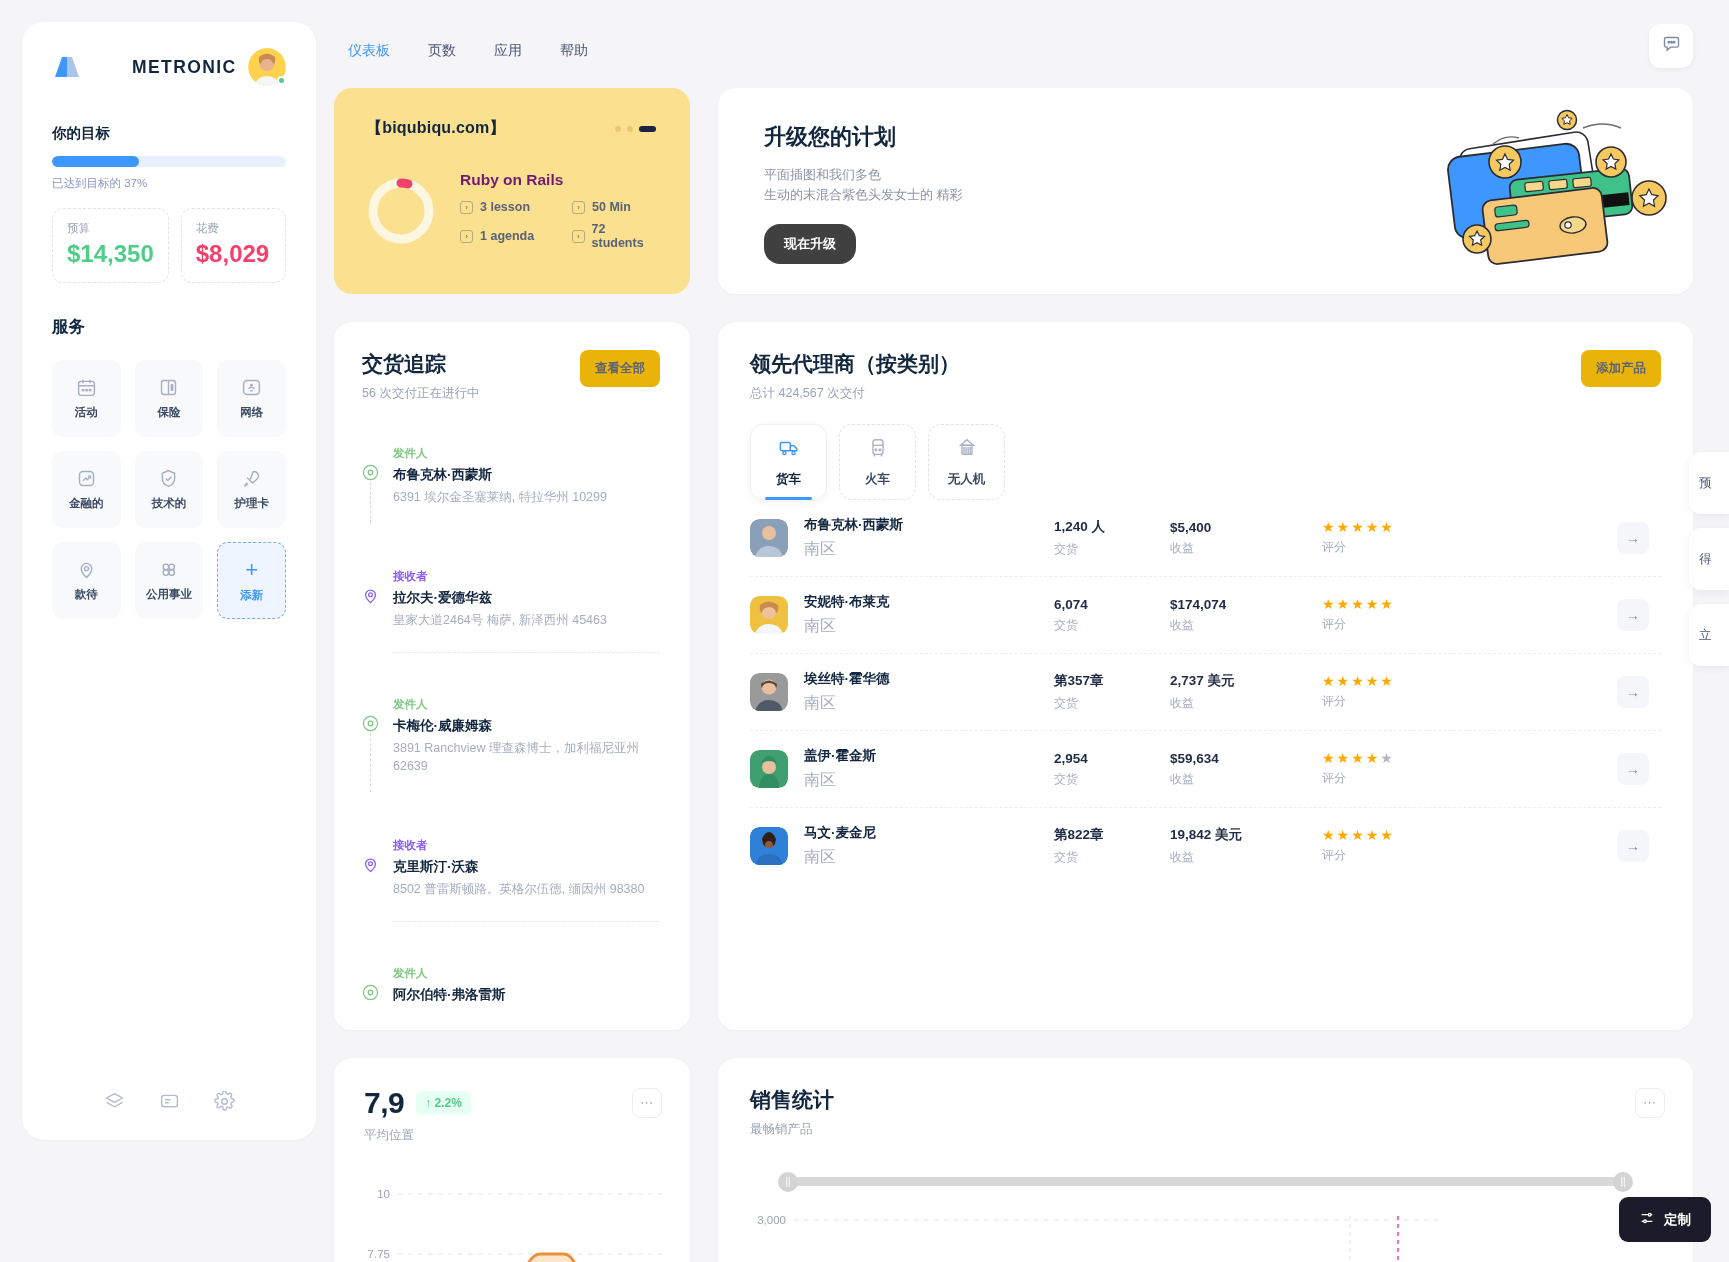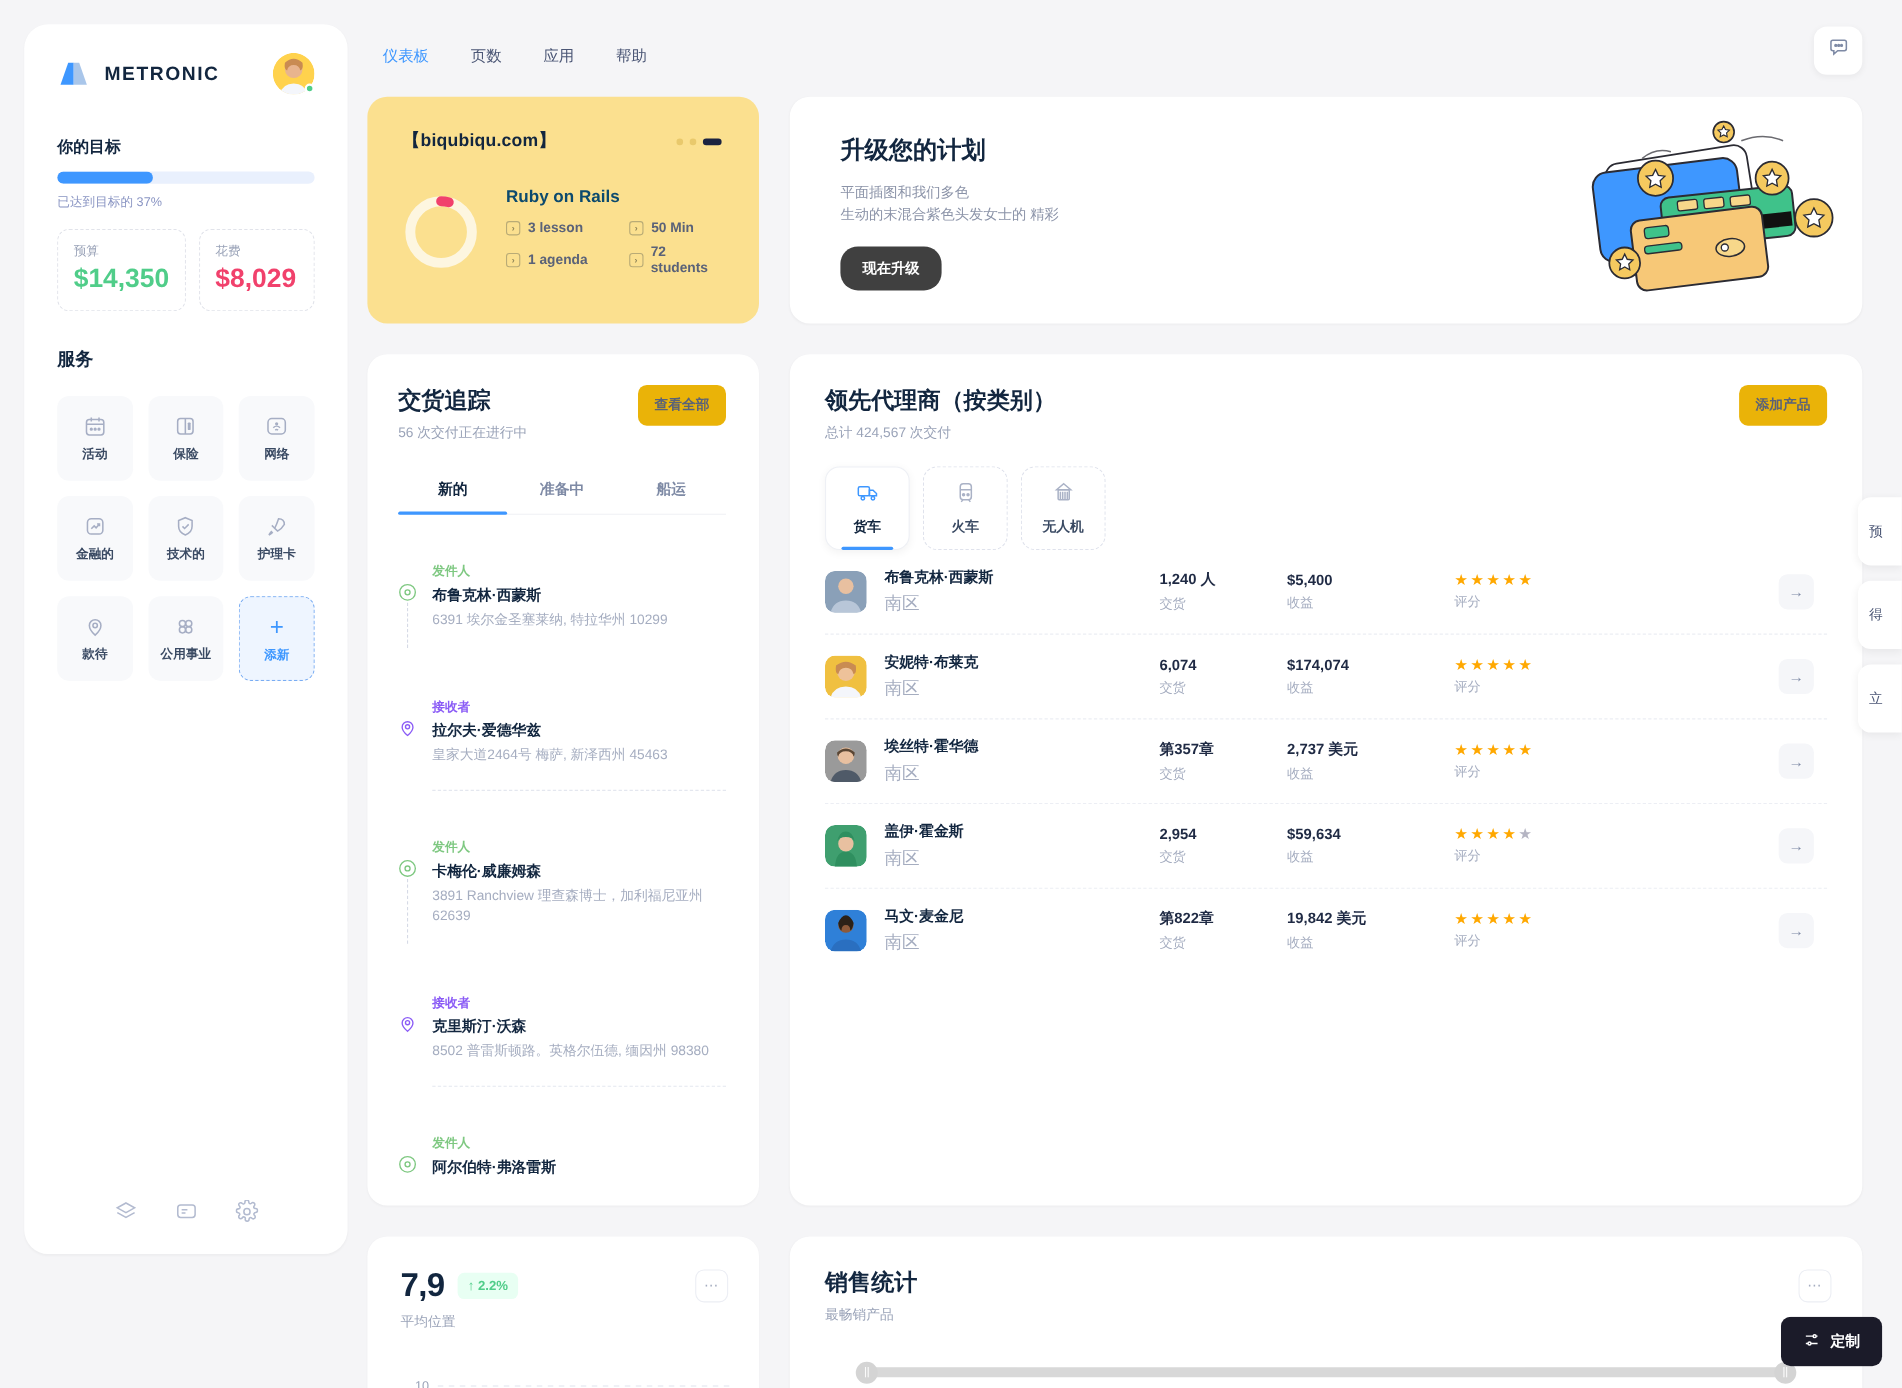--- a/index.html
+++ b/index.html
@@ -17,21 +17,21 @@
     width:294px; margin:22px 0 22px 22px;
     background:#fff; border-radius:22px;
     padding:26px 30px 0 30px;
     display:flex; flex-direction:column;
     height:1118px; flex:0 0 auto;
     box-shadow:0 1px 2px rgba(0,0,0,.03);
   }
   .brand-row { display:flex; align-items:center; justify-content:space-between; }
   .brand { display:flex; align-items:center; gap:13px; }
   .logo-mark { width:30px; height:30px; }
-  .brand-name { font-size:17.5px; font-weight:700; letter-spacing:1.4px; color:#12263f; }
+  .brand-name { font-size:17.5px; font-weight:700; letter-spacing:1.4px; color:#12263f;margin-left:37px; }
   .avatar-wrap { position:relative; width:38px; height:38px; }
   .avatar-img { width:38px; height:38px; border-radius:50%; overflow:hidden; display:block; }
   .dot-online {
     position:absolute; right:0; bottom:1px; width:9px; height:9px;
     border-radius:50%; background:#50cd89; border:2px solid #fff;
   }
   .goal-title { margin-top:38px; font-size:14.5px; font-weight:700; color:#12263f; }
   .progress-track {
     margin-top:13px; height:11px; border-radius:6px; background:#e9f0fd; position:relative; overflow:hidden;
   }
@@ -86,21 +86,21 @@
   .card { background:#fff; border-radius:18px; box-shadow:0 1px 2px rgba(0,0,0,.03); }
 
   
   .promo { background:#fbe08f; border-radius:18px; padding:30px 32px 34px 32px; position:relative; height:206px; }
   .promo-site { font-size:16px; font-weight:700; color:#12263f; letter-spacing:.2px; }
   .promo-dots { position:absolute; right:34px; top:38px; display:flex; align-items:center; gap:6px; }
   .pd { width:6px; height:6px; border-radius:50%; background:#e9c96c; }
   .pd.bar { width:17px; height:6px; border-radius:3px; background:#1b2340; }
   .promo-body { display:flex; gap:24px; margin-top:32px; align-items:center; }
   .ring { width:70px; height:70px; flex:0 0 auto; position:relative; }
-  .promo-course { font-size:15.5px; font-weight:700; color:#0c4a6e; }
+  .promo-course { font-size:15.5px; font-weight:700; color:#701a75; }
   .promo-meta { margin-top:11px; display:grid; grid-template-columns:104px auto; row-gap:8px; column-gap:8px; }
   .pm { display:flex; align-items:center; gap:7px; font-size:12.5px; font-weight:700; color:#5a6278; }
   .pm-ico { width:13px; height:13px; border:1px solid #b9ab76; border-radius:3px; display:flex; align-items:center; justify-content:center; font-size:8px; color:#8f8558; }
 
   
   .upgrade { padding:34px 0 0 46px; height:206px; display:flex; position:relative; overflow:hidden; }
   .upg-title { font-size:22px; font-weight:700; color:#12263f; }
   .upg-sub { margin-top:13px; font-size:13px; color:#8b93a8; line-height:1.55; }
   .upg-btn {
     margin-top:19px; background:#404040; color:#fff; border:none;
@@ -478,25 +478,20 @@
 
       <section class="card delivery">
         <div class="cardhead">
           <div>
             <div class="ch-title">交货追踪</div>
             <div class="ch-sub">56 次交付正在进行中</div>
           </div>
           <button class="ghost-btn">查看全部</button>
         </div>
 
-        <div class="tabs">
-          <div class="tab active">新的</div>
-          <div class="tab">准备中</div>
-          <div class="tab">船运</div>
-        </div>
 
         <div class="track">
 
           <div class="leg">
             <span class="vline"></span>
             <span class="bullet">
               <svg width="17" height="17" viewBox="0 0 18 18">
                   <circle cx="9" cy="9" r="7.5" fill="none" stroke="#7ec881" stroke-width="1.3"></circle>
                   <circle cx="9" cy="9" r="2.4" fill="none" stroke="#7ec881" stroke-width="1.3"></circle>
                 </svg>

